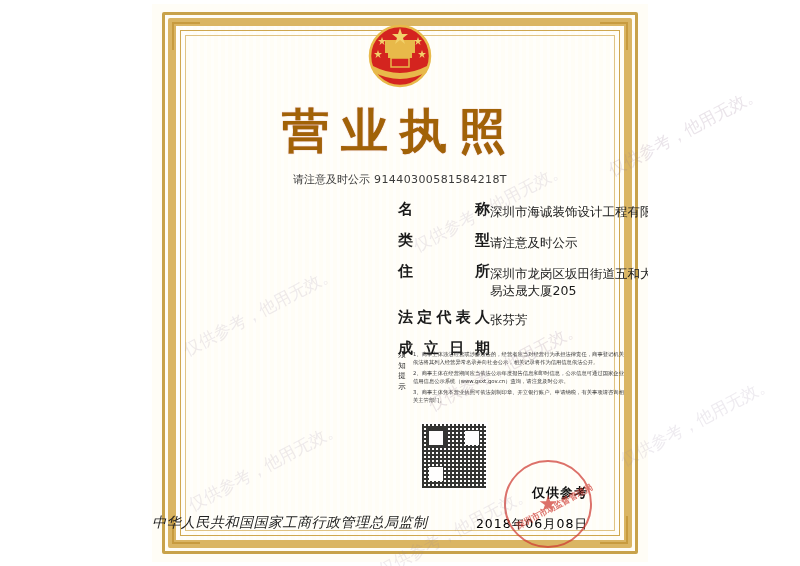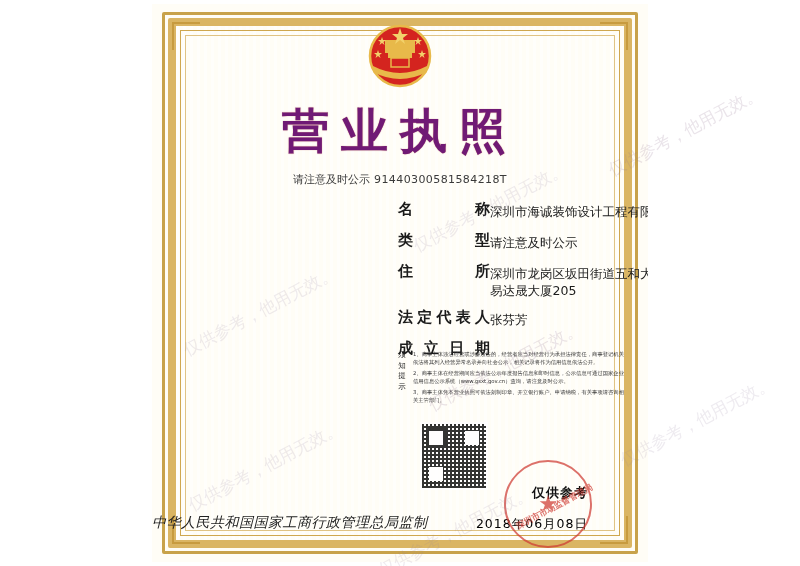--- a/index.html
+++ b/index.html
@@ -85,21 +85,21 @@
   .title {
     position: absolute;
     left: 0;
     right: 0;
     top: 96px;
     text-align: center;
     font-family: "DejaVu Sans", "Liberation Sans", sans-serif;
     font-size: 47px;
     font-weight: bold;
     letter-spacing: 12px;
-    color: #701a75;
+    color: #a16207;
     text-shadow: 0 0 1px rgba(160,30,25,0.6);
     white-space: nowrap;
   }
 
   
   .credit-line {
     position: absolute;
     top: 168px;
     left: 0;
     right: 0;

